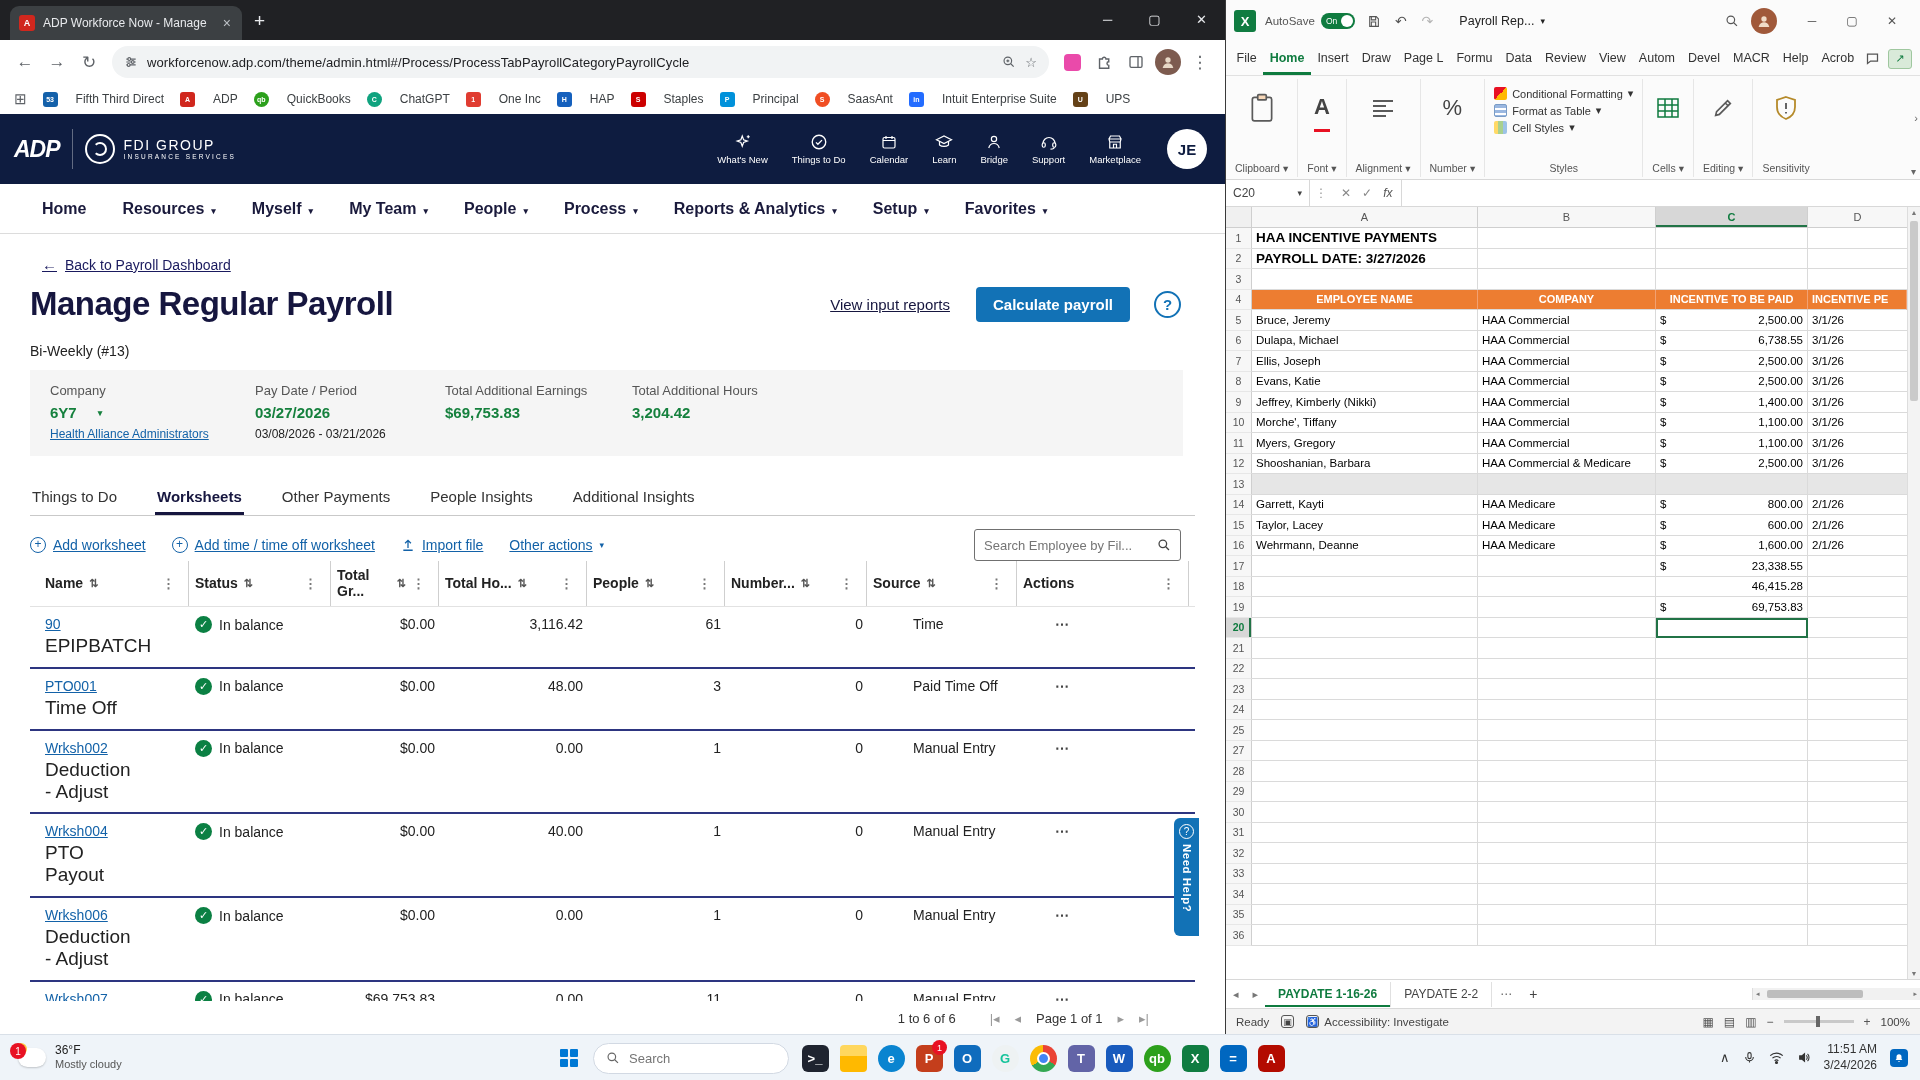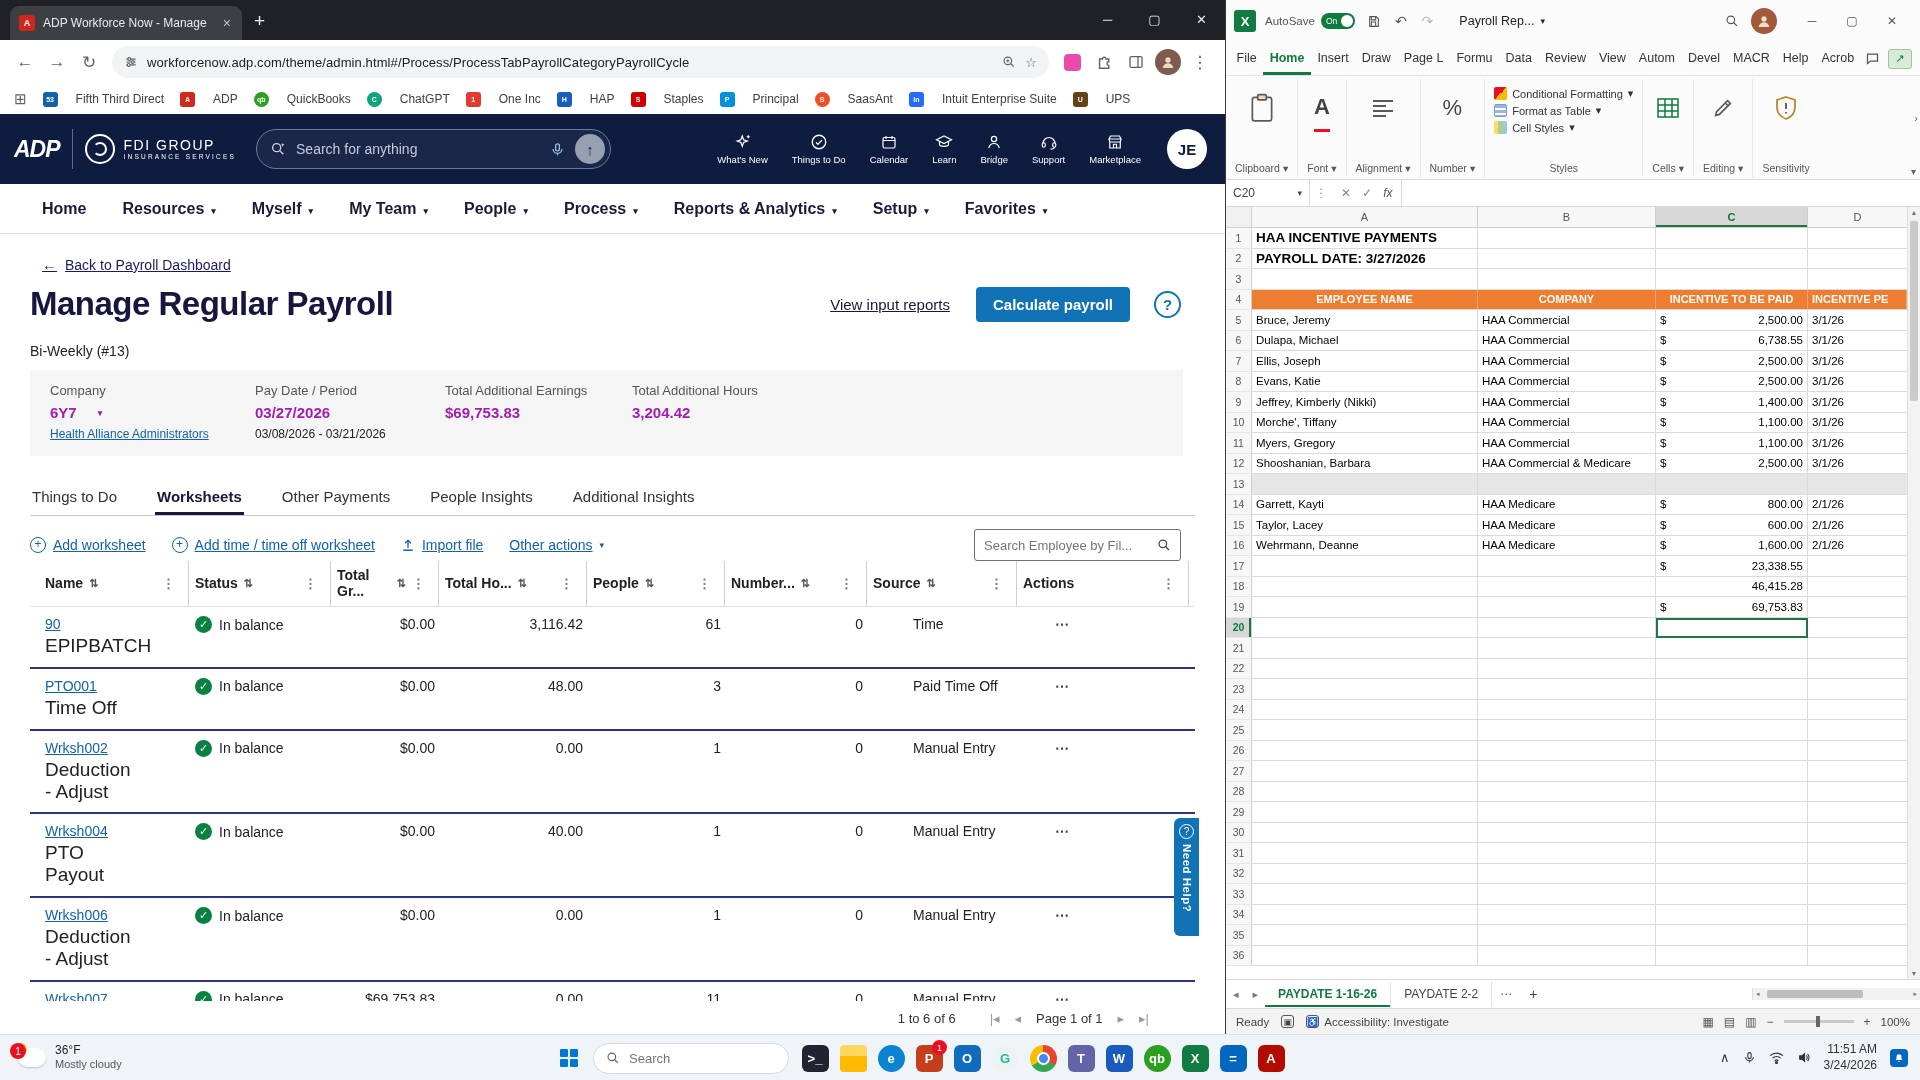--- a/index.html
+++ b/index.html
@@ -52,21 +52,21 @@
   .titlerow{display:flex;align-items:center;margin-top:12px}
   h1{font-size:33px;color:#16163f;font-weight:bold;letter-spacing:-.5px}
   .spacer{flex:1}
   .viewlink{font-size:15px;text-decoration:underline;color:#16163f;margin-right:26px;white-space:nowrap}
   .calcbtn{background:#1272b6;color:#fff;font-size:15px;font-weight:bold;padding:9px 17px;border-radius:4px;border:none;white-space:nowrap}
   .helpq{width:27px;height:27px;border-radius:50%;border:2px solid #1272b6;color:#1272b6;display:flex;align-items:center;justify-content:center;font-weight:bold;font-size:15px;margin-left:24px;margin-right:14px;flex:none}
   .cycle{margin-top:20px;font-size:14px;color:#222}
   .graybox{margin-top:11px;background:#f5f5f5;display:flex;padding:13px 20px 15px;margin-right:12px}
   .gcol1{width:205px}.gcol2{width:190px}.gcol3{width:187px}.gcol4{flex:1}
   .glabel{font-size:13px;color:#555}
-  .gval{margin-top:6px;font-size:15px;font-weight:bold;color:#a21caf;display:flex;align-items:center;gap:21px}
+  .gval{margin-top:6px;font-size:15px;font-weight:bold;color:#15803d;display:flex;align-items:center;gap:21px}
   .gsub{margin-top:6px;font-size:12px}
   .gsub a{color:#1362a8;text-decoration:underline}
   .gsub2{margin-top:6px;font-size:12px;color:#222}
   .tabs2{display:flex;gap:36px;margin-top:24px;border-bottom:1px solid #c9c9c9;font-size:15px;color:#333}
   .tab2{padding:8px 2px 10px;white-space:nowrap}
   .tab2.active{font-weight:bold;color:#16163f;box-shadow:inset 0 -3px 0 #16163f}
   .actrow{display:flex;align-items:center;gap:26px;margin-top:13px;margin-right:14px}
   .actlink{color:#1362a8;font-size:14px;display:flex;gap:7px;align-items:center;white-space:nowrap}
   .actlink .txt{text-decoration:underline}
   .plus{width:16px;height:16px;border:1.5px solid #1362a8;border-radius:50%;font-size:12px;line-height:13px;text-align:center;flex:none}
@@ -308,37 +308,20 @@
     <div class="page">
       <header class="adp-top">
         <span class="adplogo">ADP</span>
         <div class="fdi">
           <span class="fdi-circle"></span>
           <span>
             <div class="fdi-l1">FDI GROUP</div>
             <div class="fdi-l2">INSURANCE SERVICES</div>
           </span>
         </div>
-        <div class="srch">
-          <span>
-            <svg width="16" height="16" viewBox="0 0 24 24" fill="none" stroke="#cdd5e4" stroke-width="2">
-                <circle cx="10" cy="10" r="6"></circle>
-                <path d="M15 15l5 5"></path>
-                <path d="M19 3l.8 2 2 .8-2 .8-.8 2-.8-2-2-.8 2-.8z" fill="#cdd5e4" stroke="none"></path>
-              </svg>
-          </span>
-          <span class="srch-ph">Search for anything</span>
-          <span>
-            <svg width="15" height="15" viewBox="0 0 24 24" fill="none" stroke="#9fc2e8" stroke-width="2">
-                <rect x="9" y="3" width="6" height="11" rx="3"></rect>
-                <path d="M5 11a7 7 0 0 0 14 0M12 18v3"></path>
-              </svg>
-          </span>
-          <span class="srch-go">↑</span>
-        </div>
         <div class="adpicons">
             <span class="adpicon">
               <span class="ic">
                 <svg width="18" height="18" viewBox="0 0 24 24" fill="none" stroke="#fff" stroke-width="1.6">
                   <path d="M11 4l1.8 5 5 1.8-5 1.8-1.8 5-1.8-5-5-1.8 5-1.8z"></path>
                   <path d="M19 3v4M17 5h4"></path>
                 </svg>
               </span>
               <span class="lb">What's New</span>
             </span>
@@ -1060,27 +1043,20 @@
     <span class="xc xd"></span>
   </div>
             <div class="xrow">
     <span class="xrn">25</span>
     <span class="xc xa"></span>
     <span class="xc xb"></span>
     <span class="xc xcc"></span>
     <span class="xc xd"></span>
   </div>
             <div class="xrow">
-    <span class="xrn">26</span>
-    <span class="xc xa"></span>
-    <span class="xc xb"></span>
-    <span class="xc xcc"></span>
-    <span class="xc xd"></span>
-  </div>
-            <div class="xrow">
     <span class="xrn">27</span>
     <span class="xc xa"></span>
     <span class="xc xb"></span>
     <span class="xc xcc"></span>
     <span class="xc xd"></span>
   </div>
             <div class="xrow">
     <span class="xrn">28</span>
     <span class="xc xa"></span>
     <span class="xc xb"></span>

